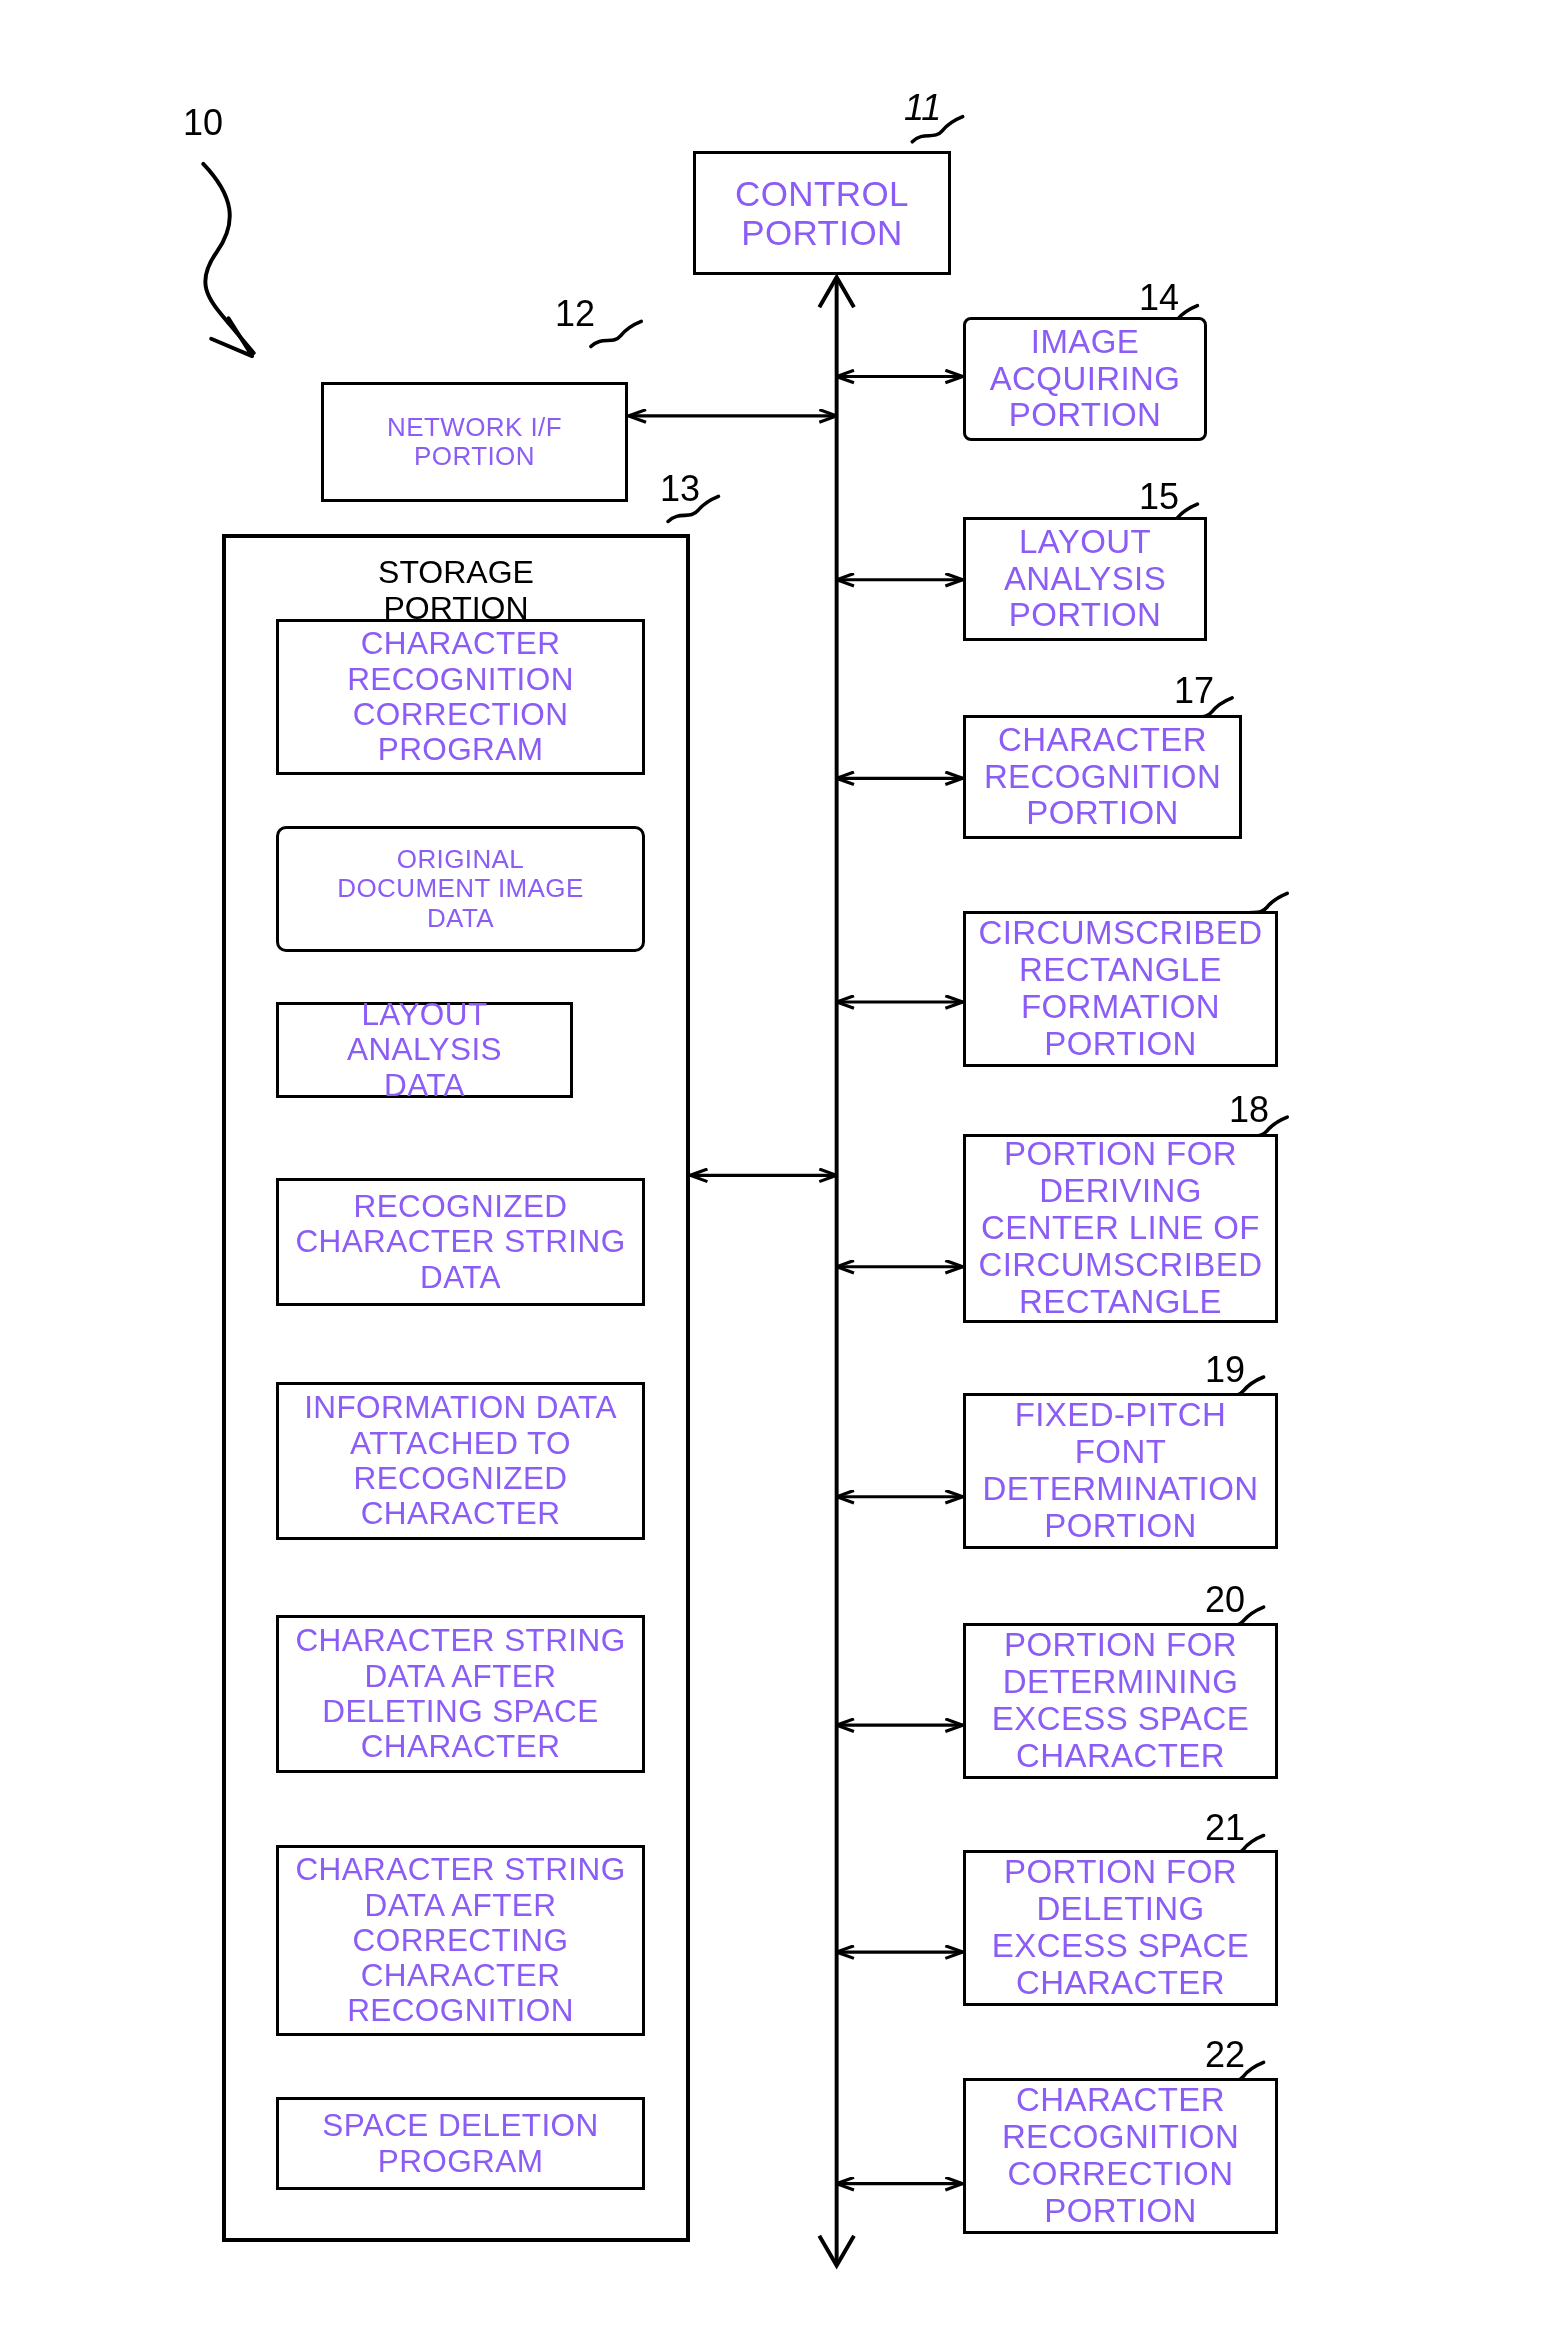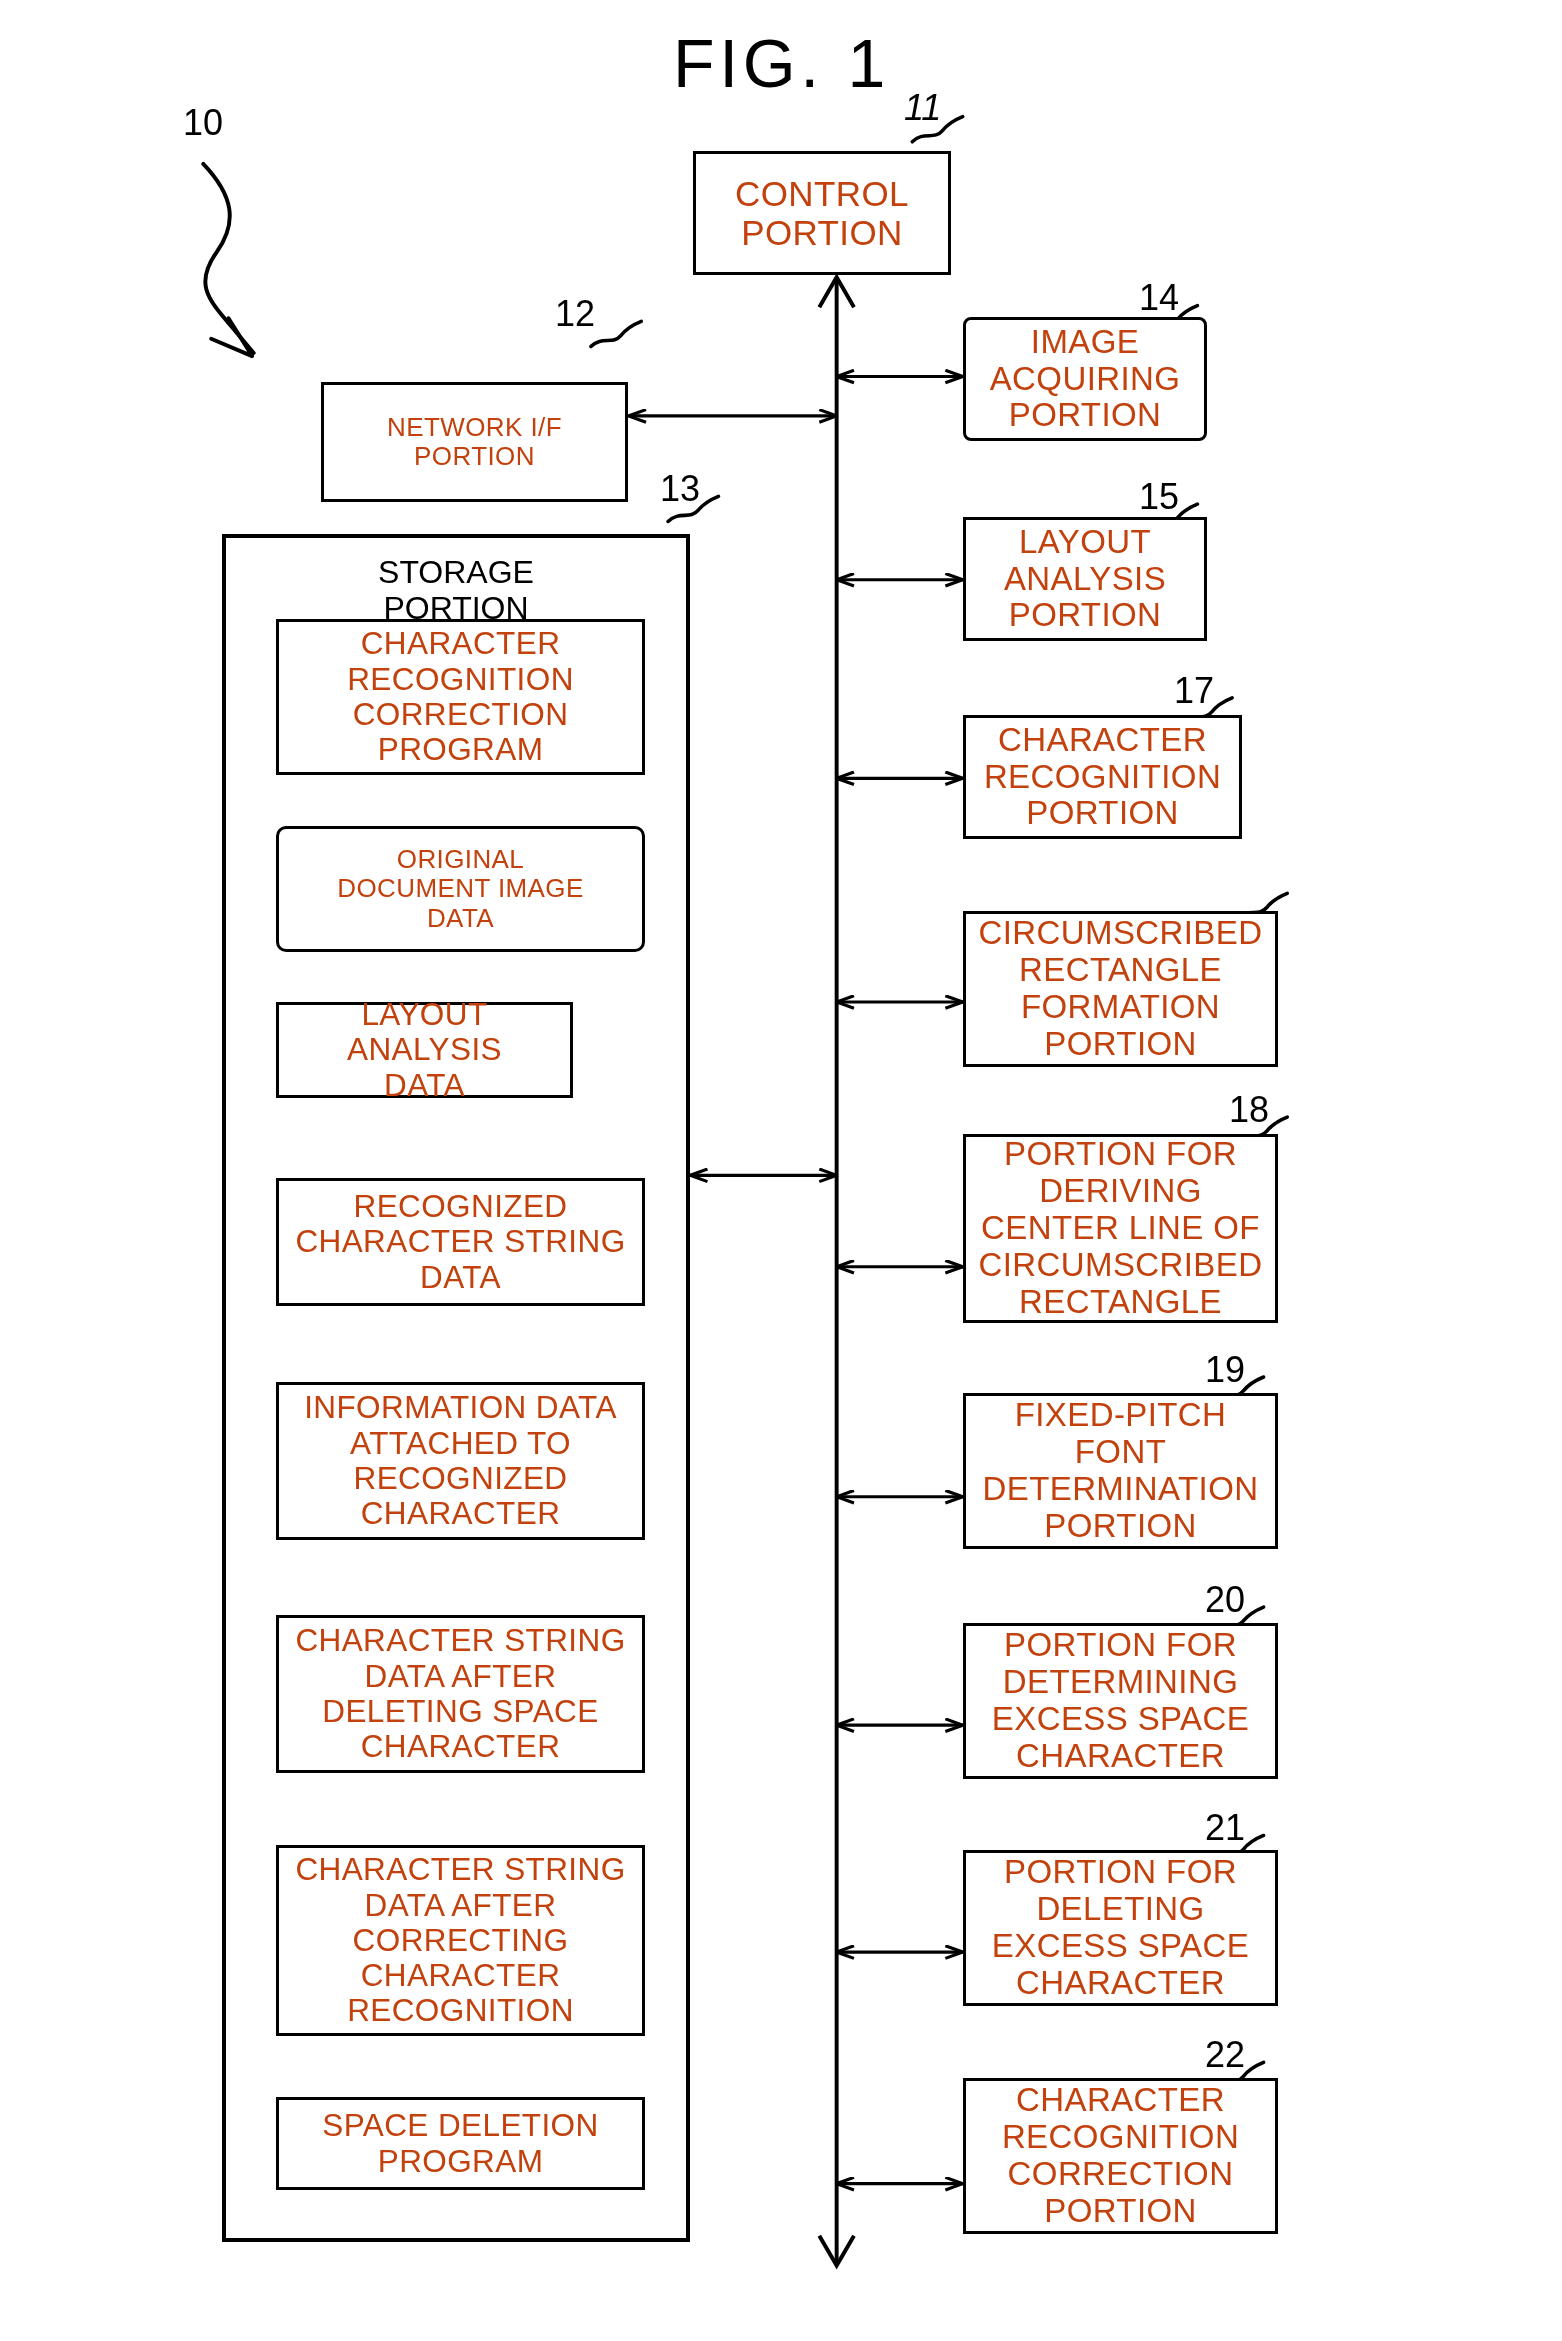--- a/index.html
+++ b/index.html
@@ -30,21 +30,21 @@
   
   .box {
     position: absolute;
     border: 3.9px solid #000;
     background: #fff;
     box-sizing: border-box;
     display: flex;
     align-items: center;
     justify-content: center;
     text-align: center;
-    color: #c2410c;
+    color: #8b5cf6;
     line-height: 1.12;
     font-size: 31.5px;
     letter-spacing: 0.4px;
     padding: 1.6px 3.2px;
   }
   .box.thin { border-width: 3.2px; }
 
   
   .storage-container {
     position: absolute;
@@ -78,21 +78,20 @@
     width: 1563px;
     height: 2342px;
     pointer-events: none;
   }
 </style>
 </head>
 <body>
 
 <div id="fig">
 
-  <div class="fig-title">FIG. 1</div>
 
   <svg class="overlay" viewBox="0 0 1984 2973">
     <defs>
       <marker id="openArrowR" markerWidth="26" markerHeight="26" refX="24" refY="9" orient="auto" markerUnits="userSpaceOnUse">
         <path d="M2,1 L24,9 L2,17" fill="none" stroke="#000" stroke-width="4"></path>
       </marker>
       <marker id="openArrowL" markerWidth="26" markerHeight="26" refX="2" refY="9" orient="auto" markerUnits="userSpaceOnUse">
         <path d="M24,1 L2,9 L24,17" fill="none" stroke="#000" stroke-width="4"></path>
       </marker>
       <marker id="openArrowUp" markerWidth="26" markerHeight="26" refX="24" refY="9" orient="auto" markerUnits="userSpaceOnUse">

